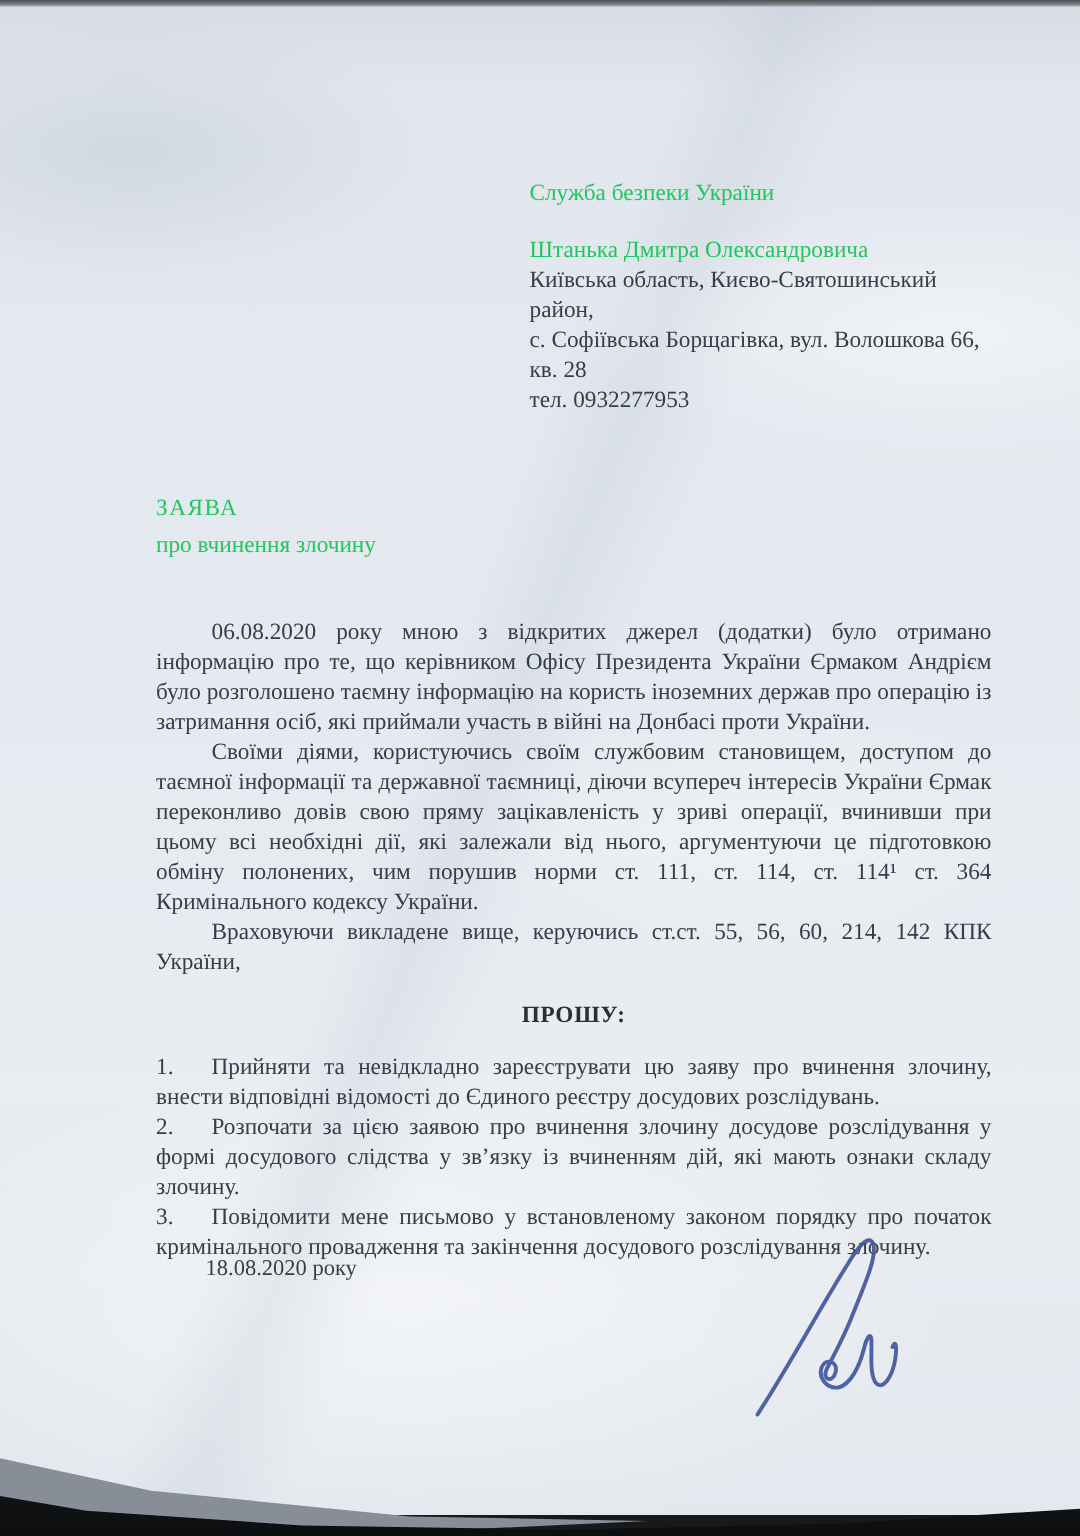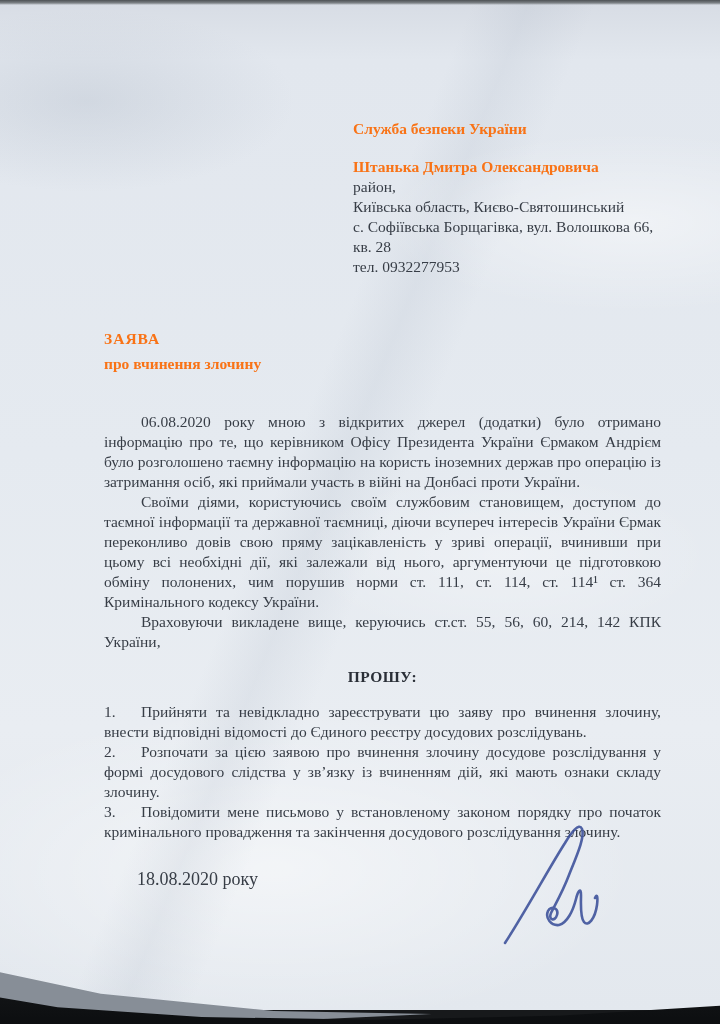--- a/index.html
+++ b/index.html
@@ -43,21 +43,21 @@
 
   .bottom-dark {
     position: absolute; left: 0; bottom: 0;
     width: 720px; height: 70px;
     background: linear-gradient(180deg, #2a2d30 0%, #121416 55%, #0c0e10 100%);
     clip-path: polygon(0 62%, 8% 76%, 28% 90%, 52% 94%, 78% 88%, 100% 74%, 100% 100%, 0 100%);
   }
 
   
   .ink { color: #373d46; }
-  .b   { font-weight: bold; color: #f97316; }
+  .b   { font-weight: normal; color: #22c55e; }
 
   .recipient-block {
     position: absolute;
     left: 353px; top: 119px;
     width: 330px;
     font-size: 15.5px;
     line-height: 20px;
     white-space: nowrap;
   }
   .recipient-block .gap { height: 18px; }
@@ -89,44 +89,44 @@
     font-weight: bold;
     color: #2a2f37;
     letter-spacing: 0.5px;
   }
 
   .item { text-indent: 0 !important; }
   .item .num { display: inline-block; width: 37px; }
 
   .date-line {
     position: absolute;
-    left: 137px; top: 869px;
-    font-size: 18px;
+    left: 137px; top: 838px;
+    font-size: 15px;
   }
 
   .signature {
     position: absolute;
     left: 487px; top: 812px;
     width: 135px; height: 140px;
   }
 </style>
 </head>
 <body>
 
 <div class="photo">
 
   <div class="paper"></div>
   <div class="top-edge"></div>
 
   <div class="recipient-block ink">
     <div class="b">Служба безпеки України</div>
     <div class="gap"></div>
     <div class="b">Штанька Дмитра Олександровича</div>
+    <div>Київська область, Києво-Святошинський</div>
     <div>район,</div>
-    <div>Київська область, Києво-Святошинський</div>
     <div>с. Софіївська Борщагівка, вул. Волошкова 66,</div>
     <div>кв. 28</div>
     <div>тел. 0932277953</div>
   </div>
 
   <div class="title-block">
     <div class="b main">ЗАЯВА</div>
     <div class="b">про вчинення злочину</div>
   </div>
 

